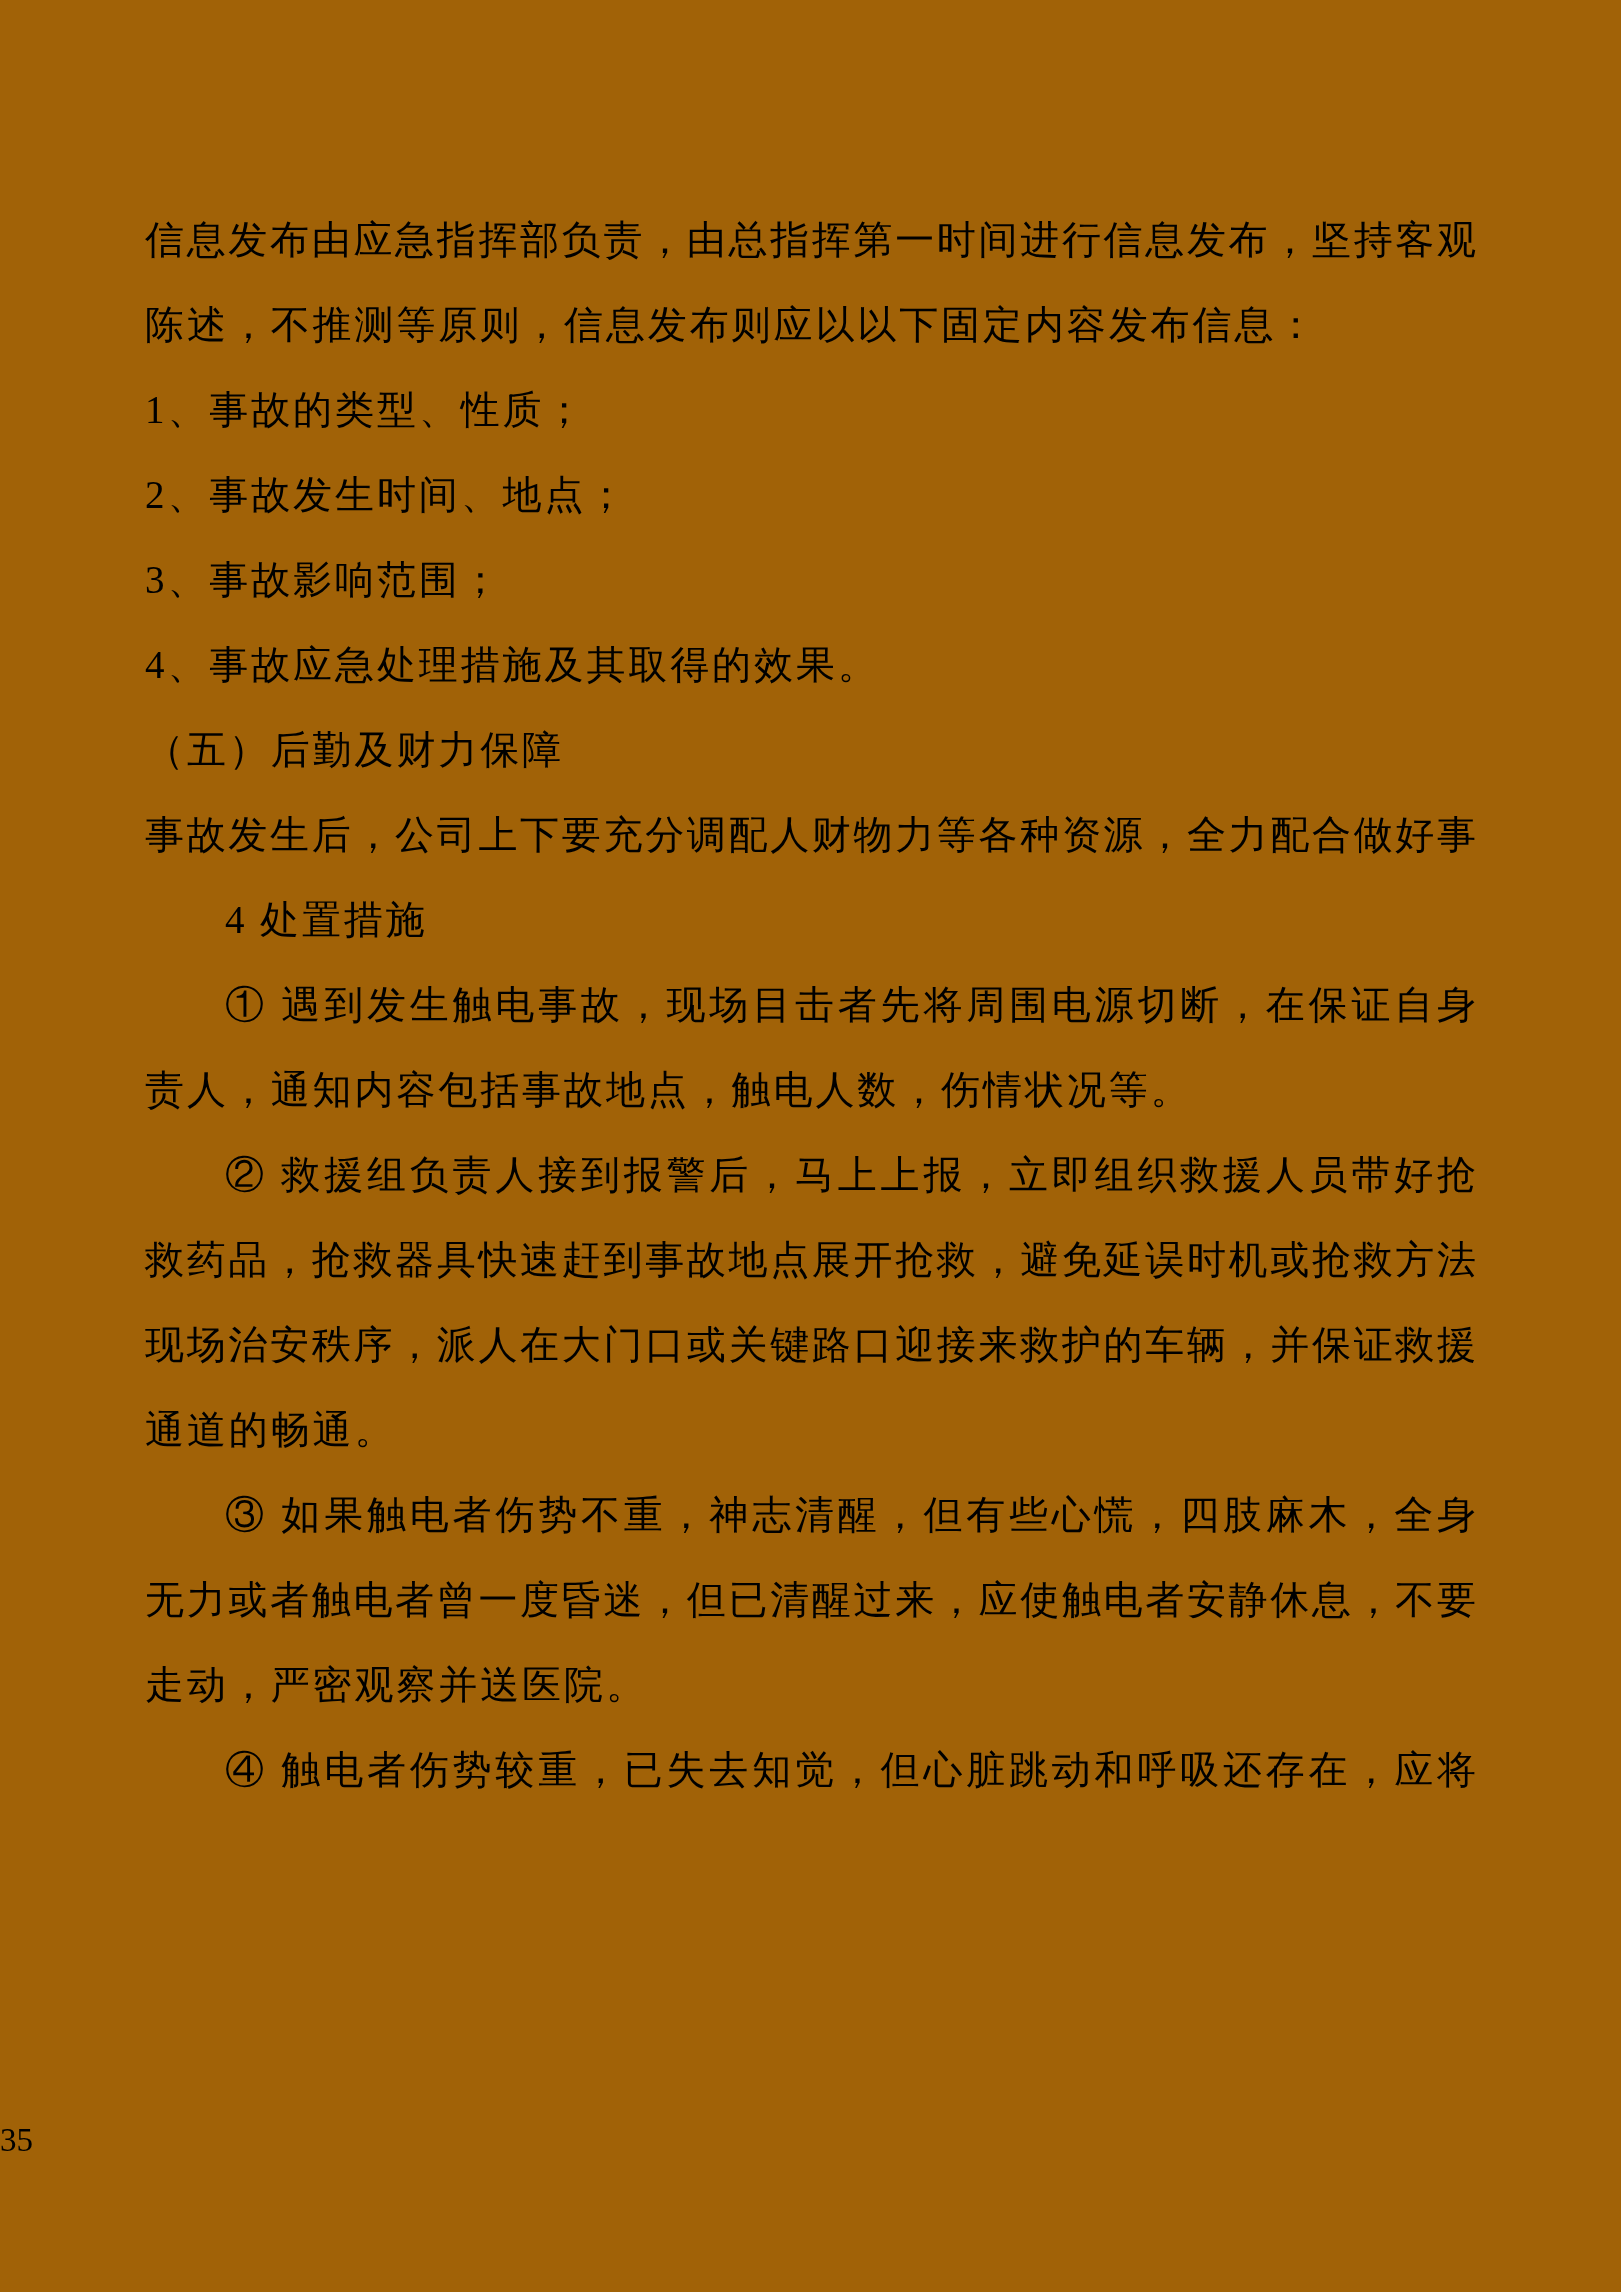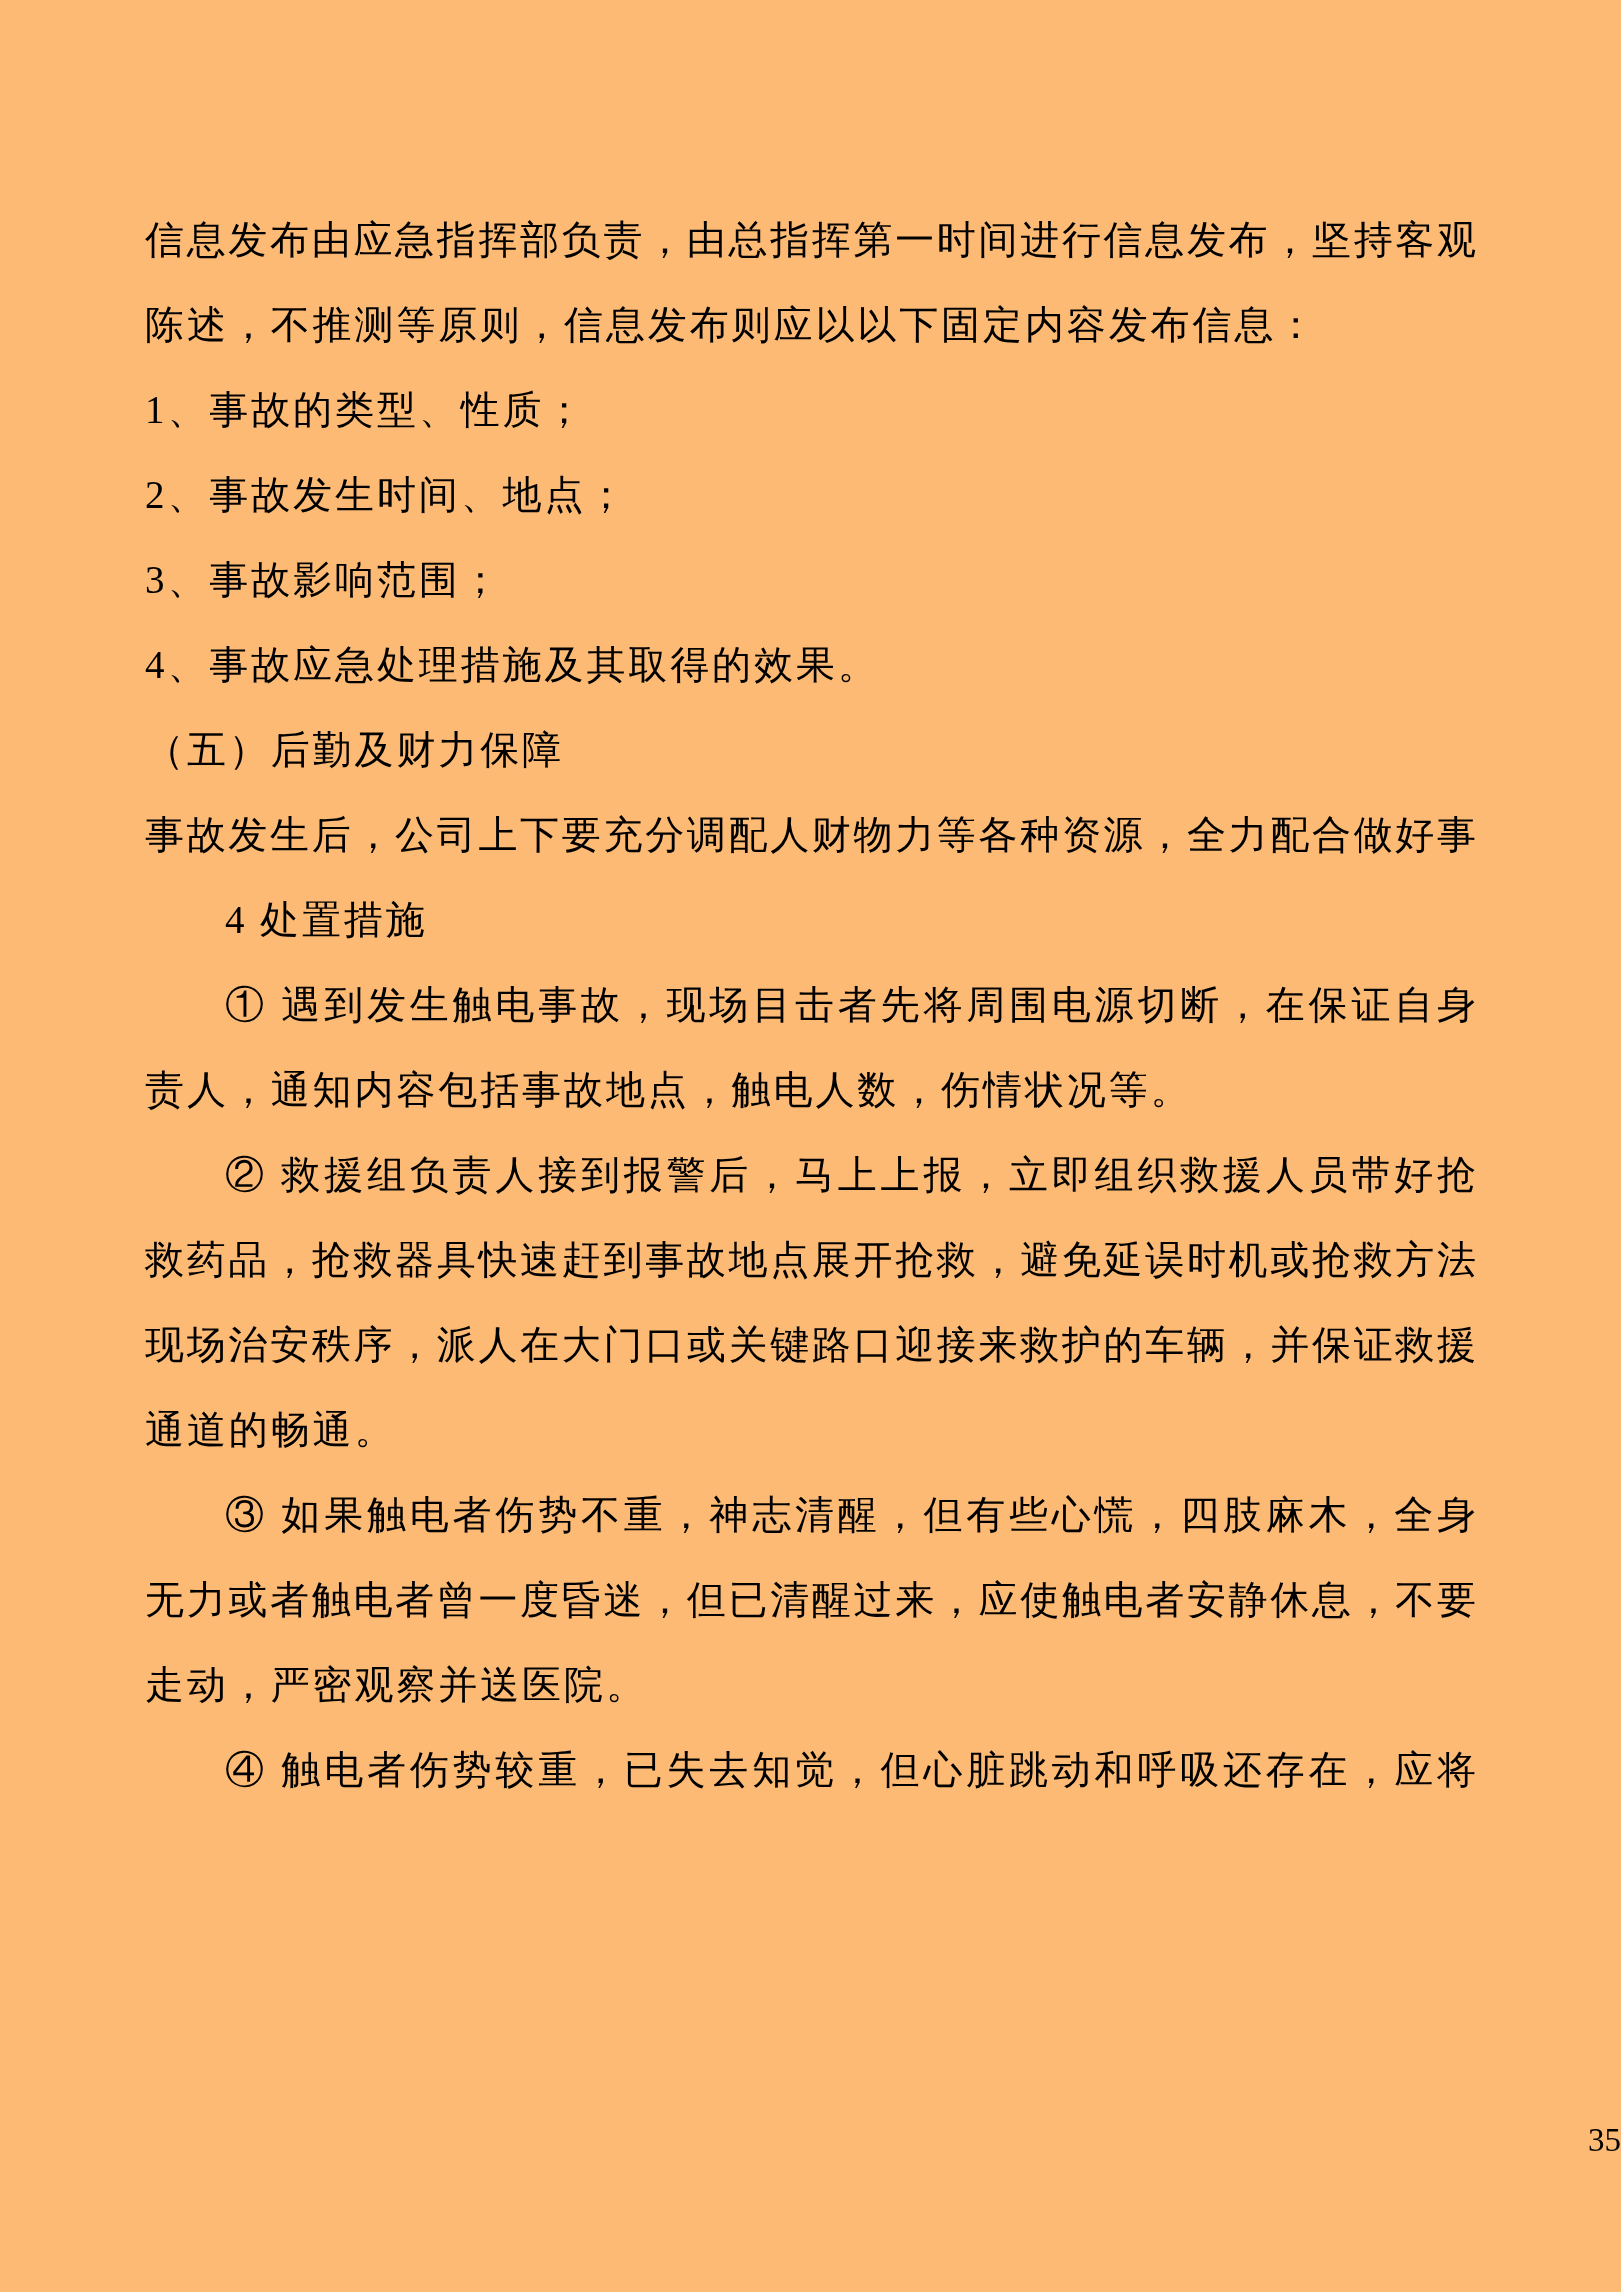--- a/index.html
+++ b/index.html
@@ -4,21 +4,21 @@
 <style>
   html, body {
     margin: 0;
     padding: 0;
     background: #ffffff;
   }
   .page {
     position: relative;
     width: 1621px;
     height: 2293px;
-    background: #fdba74;
+    background: #a16207;
     color: #000000;
     font-family: "Liberation Serif", "DejaVu Serif", serif;
     overflow: hidden;
   }
   .doc-body {
     position: absolute;
     left: 145px;
     top: 197px;
     width: 1333px;
   }
@@ -39,21 +39,21 @@
     text-indent: 80px;
   }
   .line.bold {
     font-weight: normal;
   }
   .page-number {
     position: absolute;
     left: 0;
     right: 0;
     top: 2119px;
-    text-align: right;
+    text-align: left;
     font-size: 33px;
     line-height: 43px;
   }
 </style>
 </head>
 <body>
 
 <div class="page">
   <div class="doc-body" id="doc-body">
       <div class="line justify">信息发布由应急指挥部负责，由总指挥第一时间进行信息发布，坚持客观</div>

